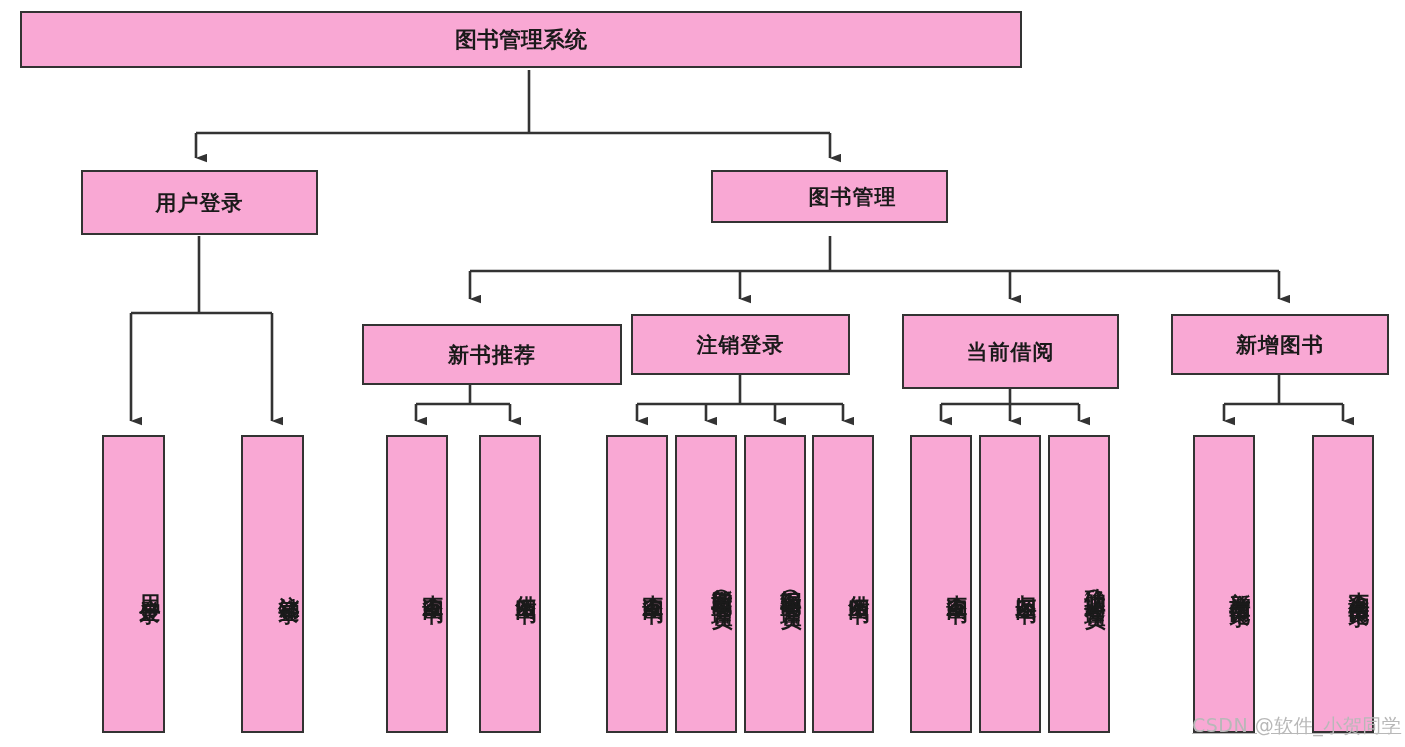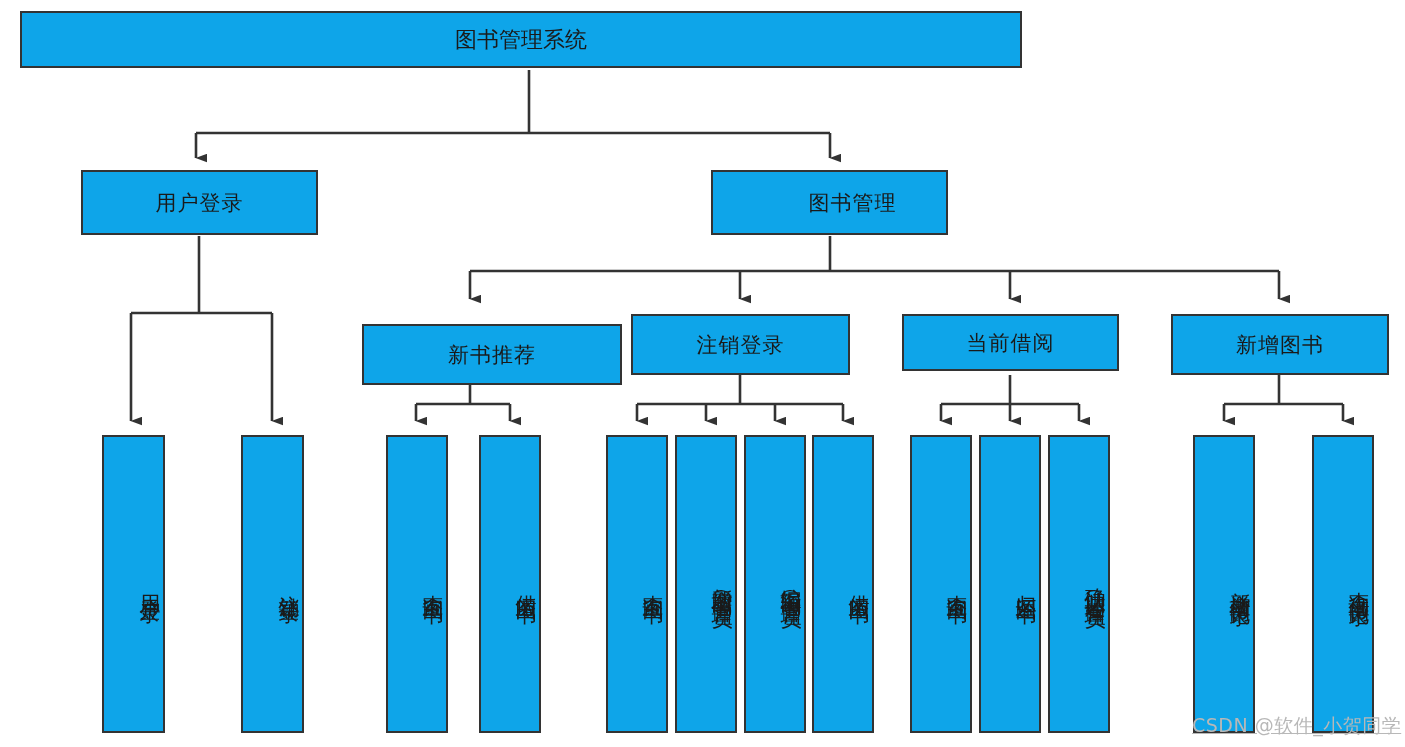--- a/index.html
+++ b/index.html
@@ -14,25 +14,26 @@
     position: relative;
     width: 1405px;
     height: 747px;
     background: #ffffff;
     overflow: hidden;
   }
   .node {
     position: absolute;
     box-sizing: border-box;
     border: 2.5px solid #333333;
-    background: #0ea5e9;
+    background: #f9a8d4;
     display: flex;
     align-items: center;
     justify-content: center;
     color: #1a1a1a;
+    font-weight: bold;
   }
   .node.horiz {
     font-size: 21px;
     letter-spacing: 1px;
   }
   .node.root {
     font-size: 22px;
   }
   .node.vert {
     writing-mode: vertical-rl;
@@ -121,31 +122,31 @@
     </g>
   </svg>
 
   <div class="node root" style="left:20px; top:11px; width:1002px; height:57px;">
     <span>图书管理系统</span>
   </div>
 
   <div class="node horiz" style="left:81px; top:170px; width:237px; height:65px;">
     <span>用户登录</span>
   </div>
-  <div class="node horiz" style="left:711px; top:170px; width:237px; height:65px;padding-left:46px;">
+  <div class="node horiz" style="left:711px; top:170px; width:237px; height:53px;padding-left:46px;">
     <span>图书管理</span>
   </div>
 
   <div class="node horiz" style="left:362px; top:324px; width:260px; height:61px;">
     <span>新书推荐</span>
   </div>
   <div class="node horiz" style="left:631px; top:314px; width:219px; height:61px;">
     <span>注销登录</span>
   </div>
-  <div class="node horiz" style="left:902px; top:314px; width:217px; height:57px;">
+  <div class="node horiz" style="left:902px; top:314px; width:217px; height:75px;">
     <span>当前借阅</span>
   </div>
   <div class="node horiz" style="left:1171px; top:314px; width:218px; height:61px;">
     <span>新增图书</span>
   </div>
 
   <div class="node vert" style="left:102px; top:435px; width:63px; height:298px;">
     <span class="vtext">用户登录</span>
   </div>
   <div class="node vert" style="left:241px; top:435px; width:63px; height:298px;">

